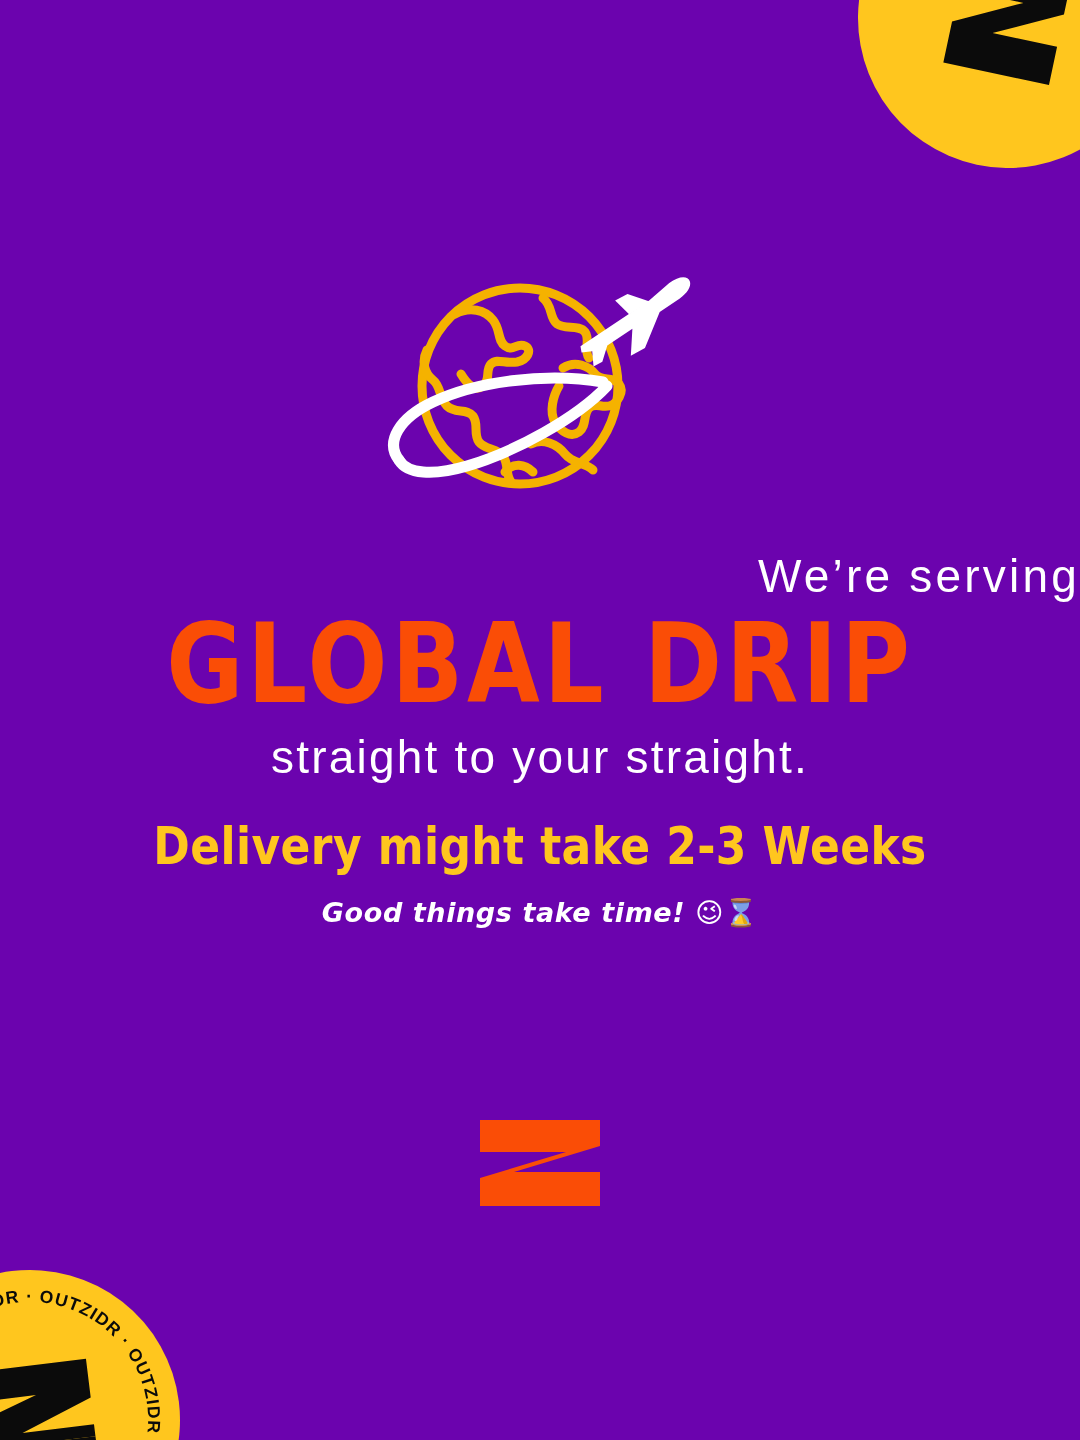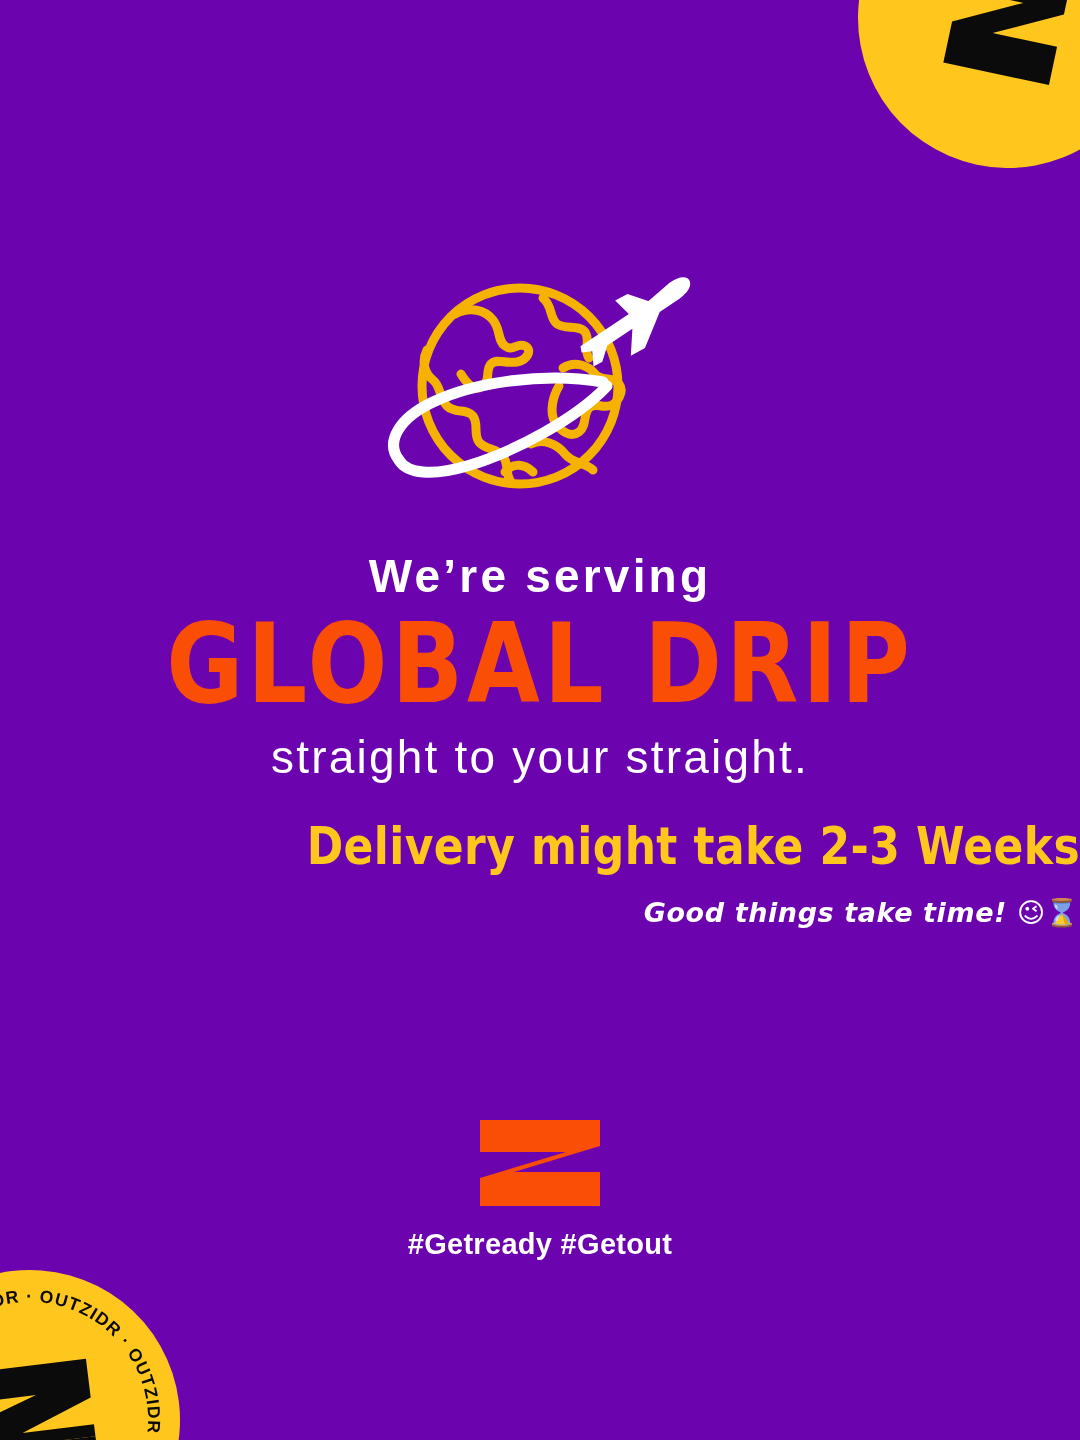--- a/index.html
+++ b/index.html
@@ -76,24 +76,25 @@
   .copy {
     position: absolute;
     left: 0;
     right: 0;
     top: 550px;
     text-align: center;
   }
   .eyebrow {
     color: #FFFFFF;
     font-size: 46px;
-    font-weight: 700;
+    font-weight: 400;
     letter-spacing: 3.2px;
     line-height: 1.15;
     margin: 0;
+    text-align: right;
   }
   .headline {
     color: #FA4D06;
     font-family: "DejaVu Sans", sans-serif;
     font-size: 98px;
     font-weight: bold;
     letter-spacing: 4px;
     line-height: 1.0;
     margin: 12px 0 4px;
     transform: scaleY(1.12) scaleX(0.96);
@@ -106,21 +107,21 @@
     letter-spacing: 2.2px;
     line-height: 1.15;
     margin: 18px 0 0;
   }
 
   .delivery {
     position: absolute;
     left: 0;
     right: 0;
     top: 820px;
-    text-align: right;
+    text-align: center;
   }
   .delivery-main {
     color: #FFC61E;
     font-family: "DejaVu Sans", sans-serif;
     font-size: 44px;
     font-weight: bold;
     letter-spacing: 0.4px;
     margin: 0;
     transform: scaleY(1.18);
     transform-origin: center;
@@ -236,16 +237,15 @@
     <p class="delivery-sub">
       <span>Good things take time!</span>
       <span class="emoji">😉⌛</span>
     </p>
   </div>
 
   <div class="footer">
     <svg class="z-logo" viewBox="0 0 128 86">
       <polygon points="4,0 124,0 124,26 38,52 124,52 124,86 4,86 4,58 90,32 4,32" fill="#FA4D06"></polygon>
     </svg>
-    <p class="hashtags">#Getready #Getout</p>
   </div>
 
 </div>
 
 </body></html>

